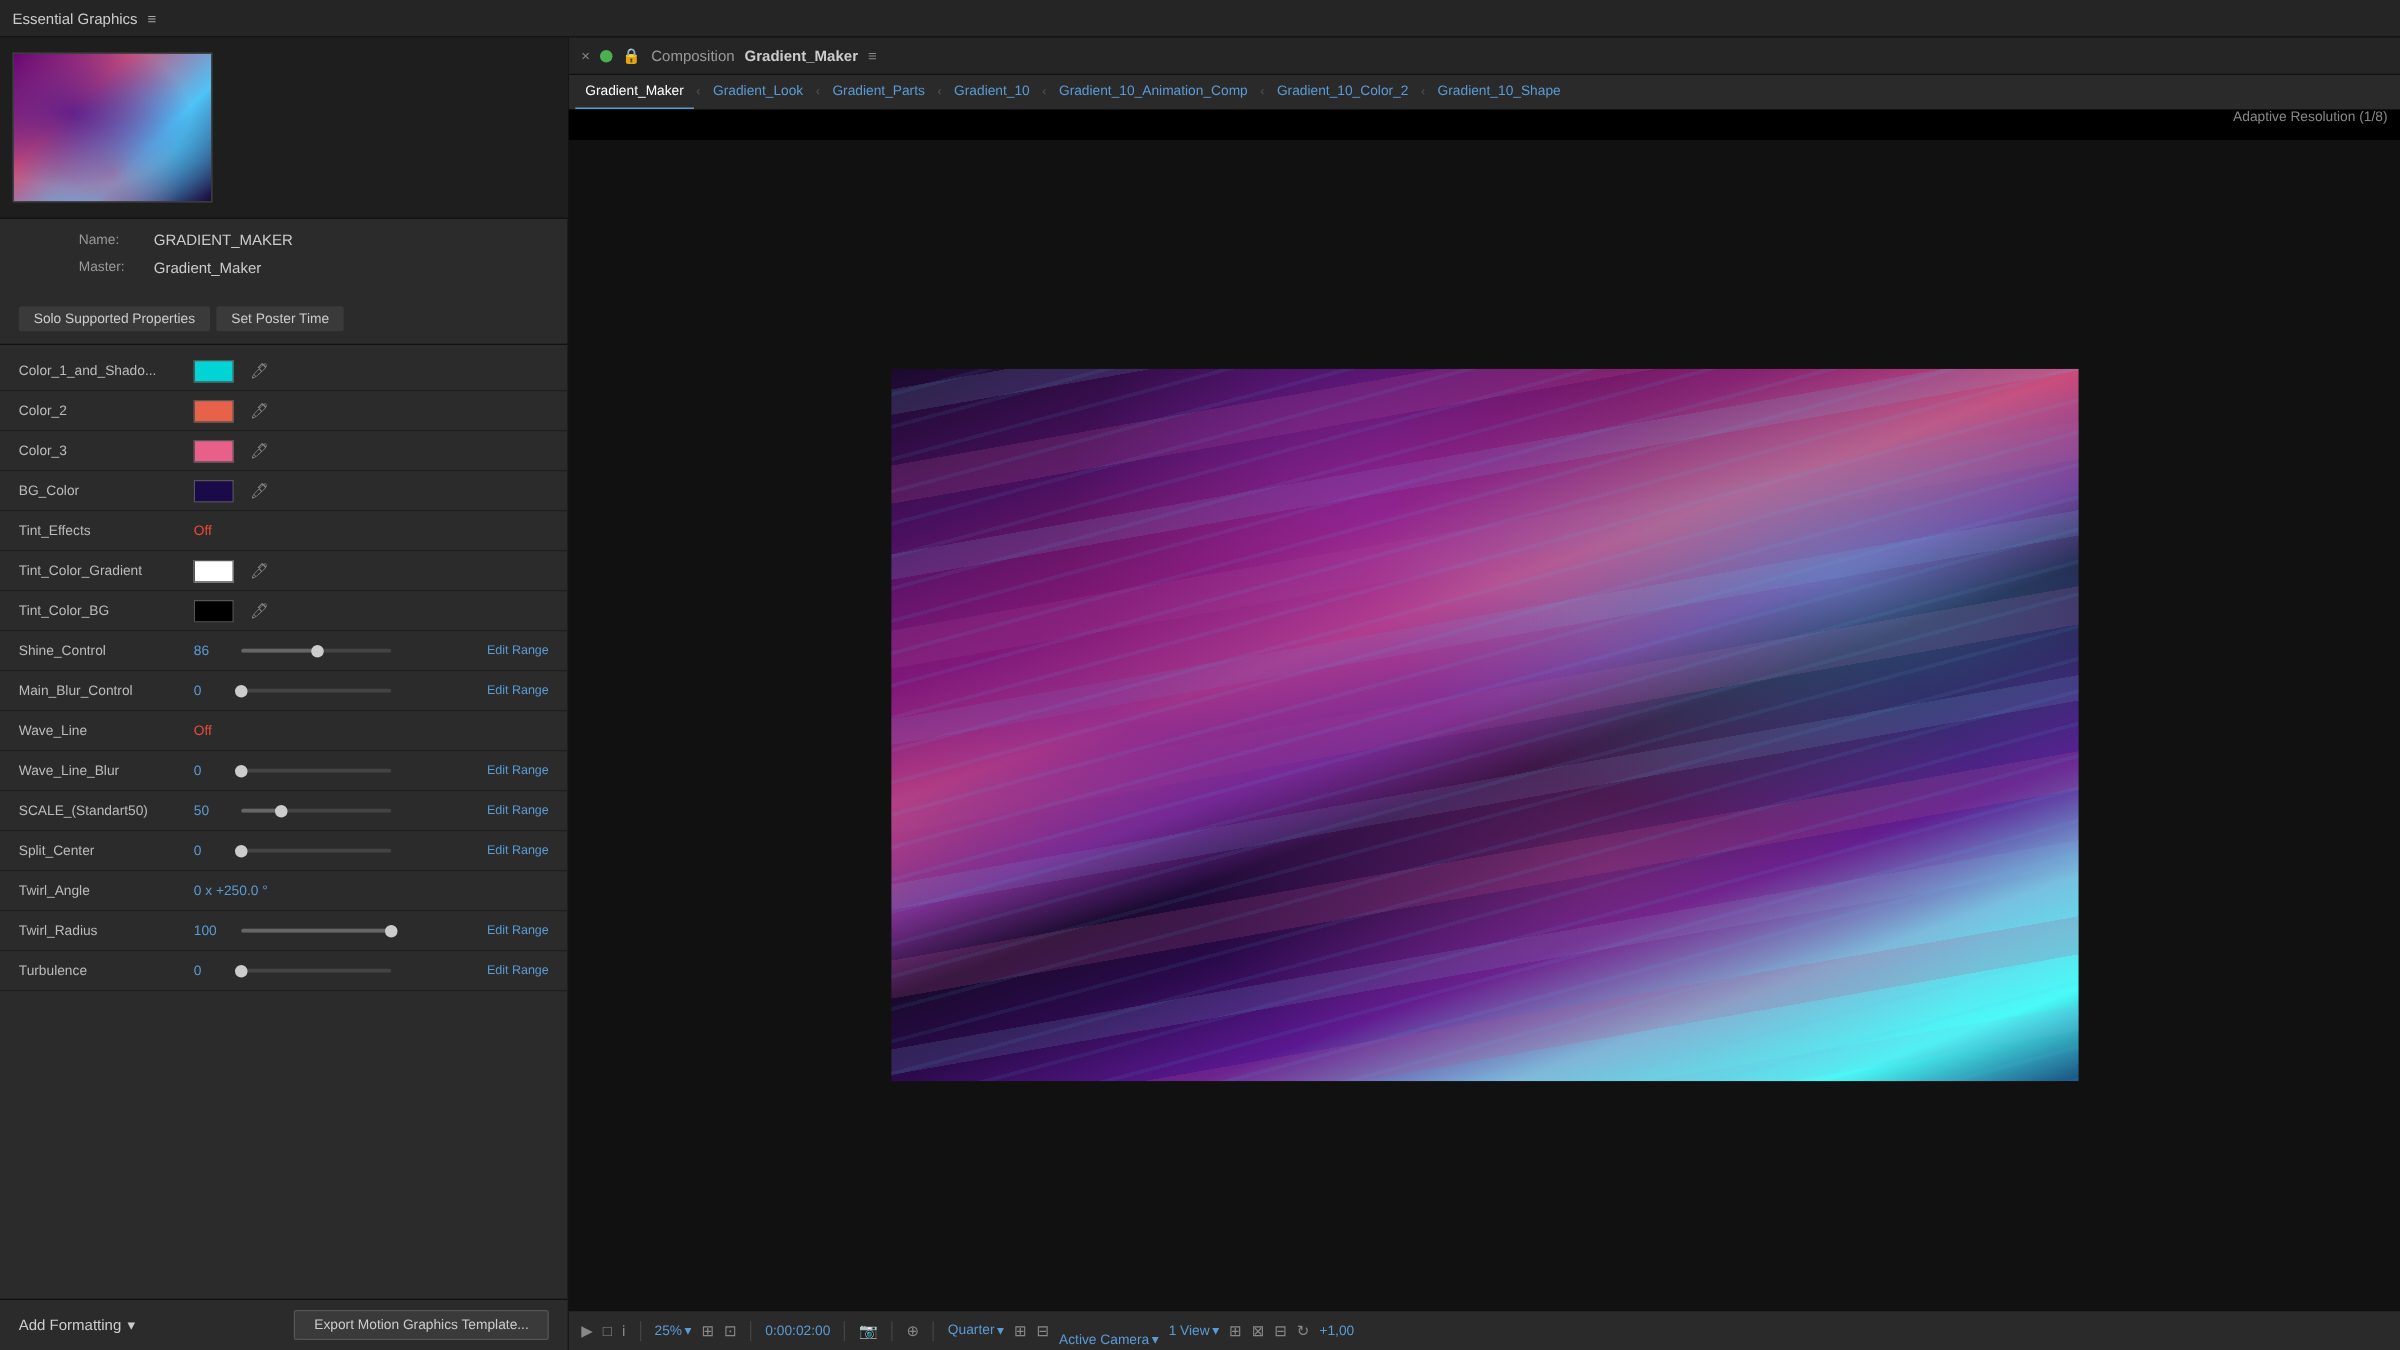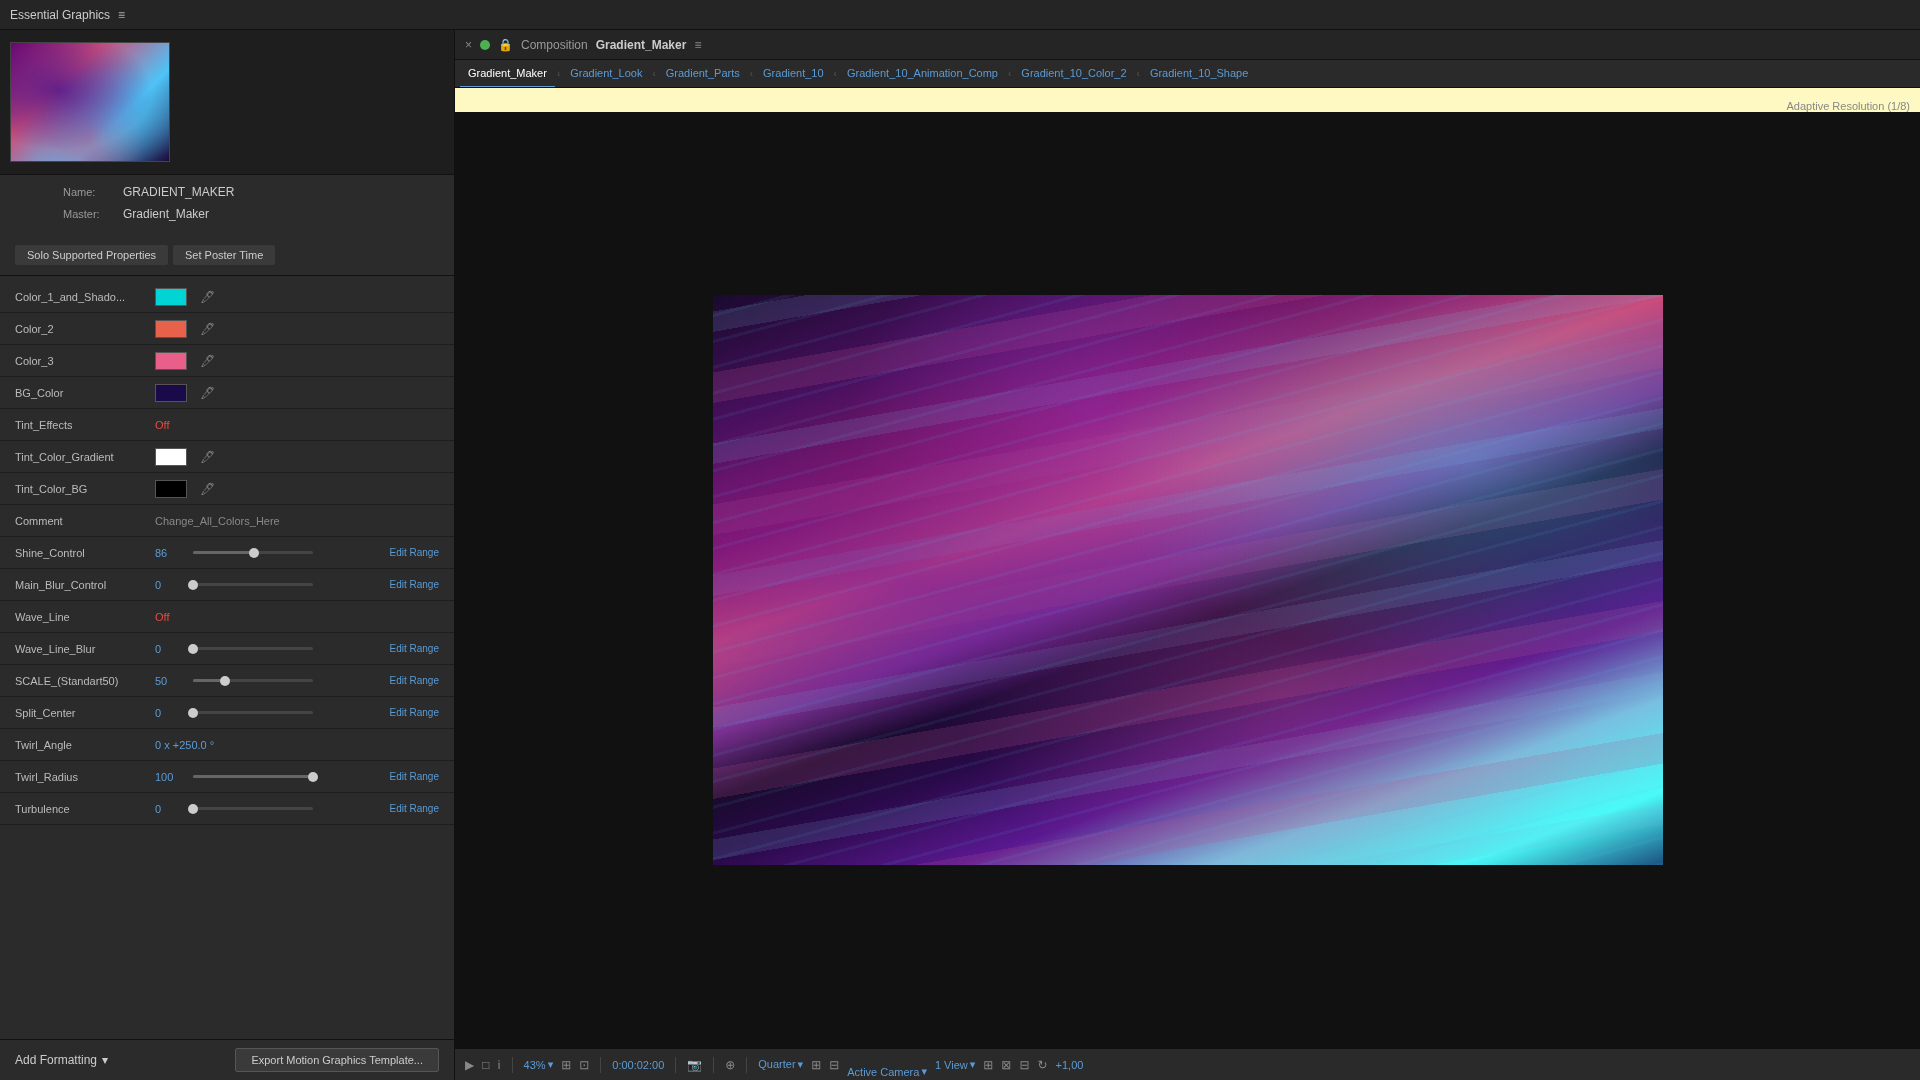--- a/index.html
+++ b/index.html
@@ -314,23 +314,23 @@
     }
     .tab-separator {
       color: #555;
       margin: 0 2px;
       font-size: 10px;
     }
 
     
     .resolution-bar {
       height: 24px;
-      background: #fef9c3;
-      display: flex;
-      align-items: flex-end;
+      background: #000000;
+      display: flex;
+      align-items: flex-start;
       justify-content: flex-end;
       padding: 0 10px;
       flex-shrink: 0;
     }
     .resolution-label {
       color: #888;
       font-size: 11px;
     }
 
     
@@ -514,24 +514,20 @@
         <div class="prop-color-swatch" style="background:#ffffff;"></div>
         <span class="prop-eyedropper">🖊</span>
       </div>
 
       <div class="prop-row">
         <span class="prop-name">Tint_Color_BG</span>
         <div class="prop-color-swatch" style="background:#000000;"></div>
         <span class="prop-eyedropper">🖊</span>
       </div>
 
-      <div class="prop-row">
-        <span class="prop-name">Comment</span>
-        <span class="prop-comment">Change_All_Colors_Here</span>
-      </div>
 
       <div class="prop-row">
         <span class="prop-name">Shine_Control</span>
         <span class="prop-number">86</span>
         <div class="prop-slider-container">
           <div class="prop-slider">
             <div class="prop-slider-track" style="width:51%;"></div>
             <div class="prop-slider-thumb" style="left:51%;"></div>
           </div>
         </div>
@@ -686,21 +682,21 @@
         </div>
       </div>
     </div>
 
     <div class="viewer-bottom">
       <span class="vb-icon">▶</span>
       <span class="vb-icon">□</span>
       <span class="vb-icon">ℹ</span>
       <div class="vb-separator"></div>
       <div class="vb-zoom">
-        <span>43%</span>
+        <span>25%</span>
         <span>▾</span>
       </div>
       <span class="vb-icon">⊞</span>
       <span class="vb-icon">⊡</span>
       <div class="vb-separator"></div>
       <span class="vb-timecode">0:00:02:00</span>
       <div class="vb-separator"></div>
       <span class="vb-icon">📷</span>
       <div class="vb-separator"></div>
       <span class="vb-icon">⊕</span>

